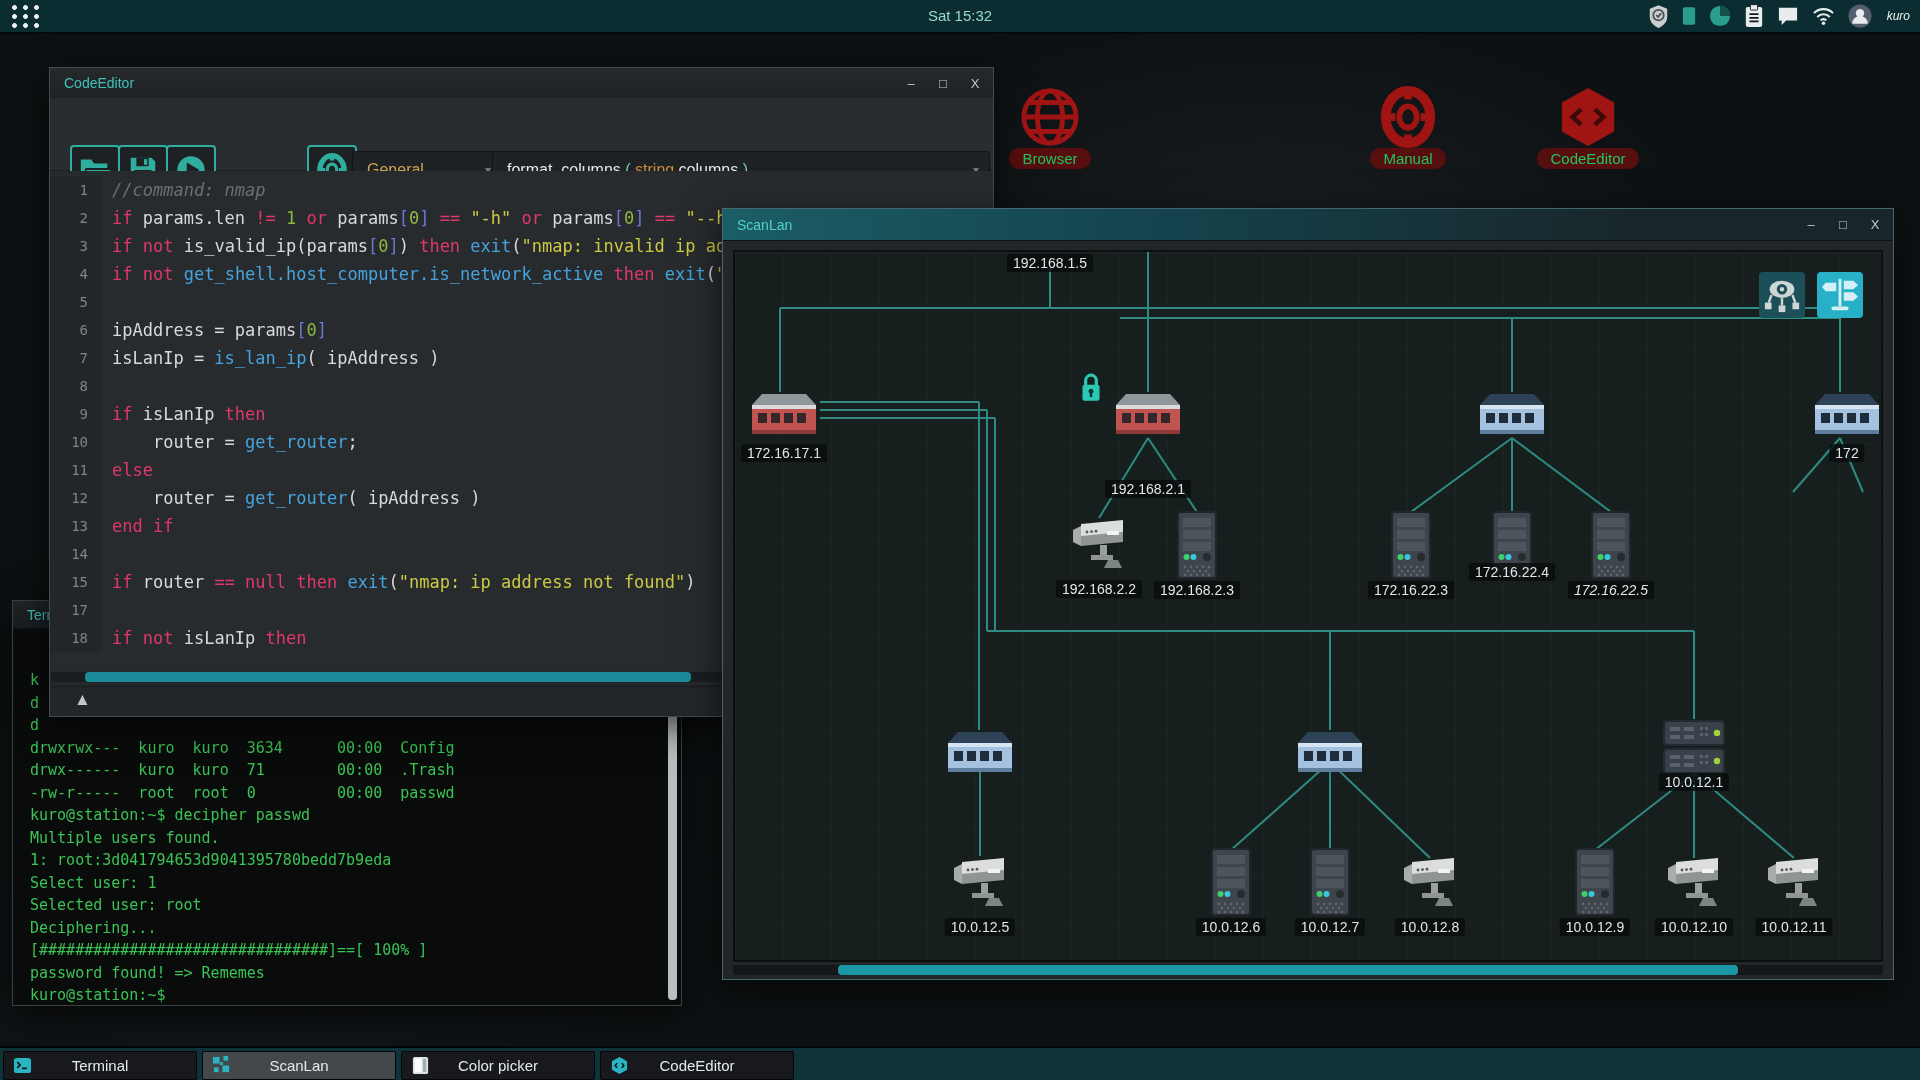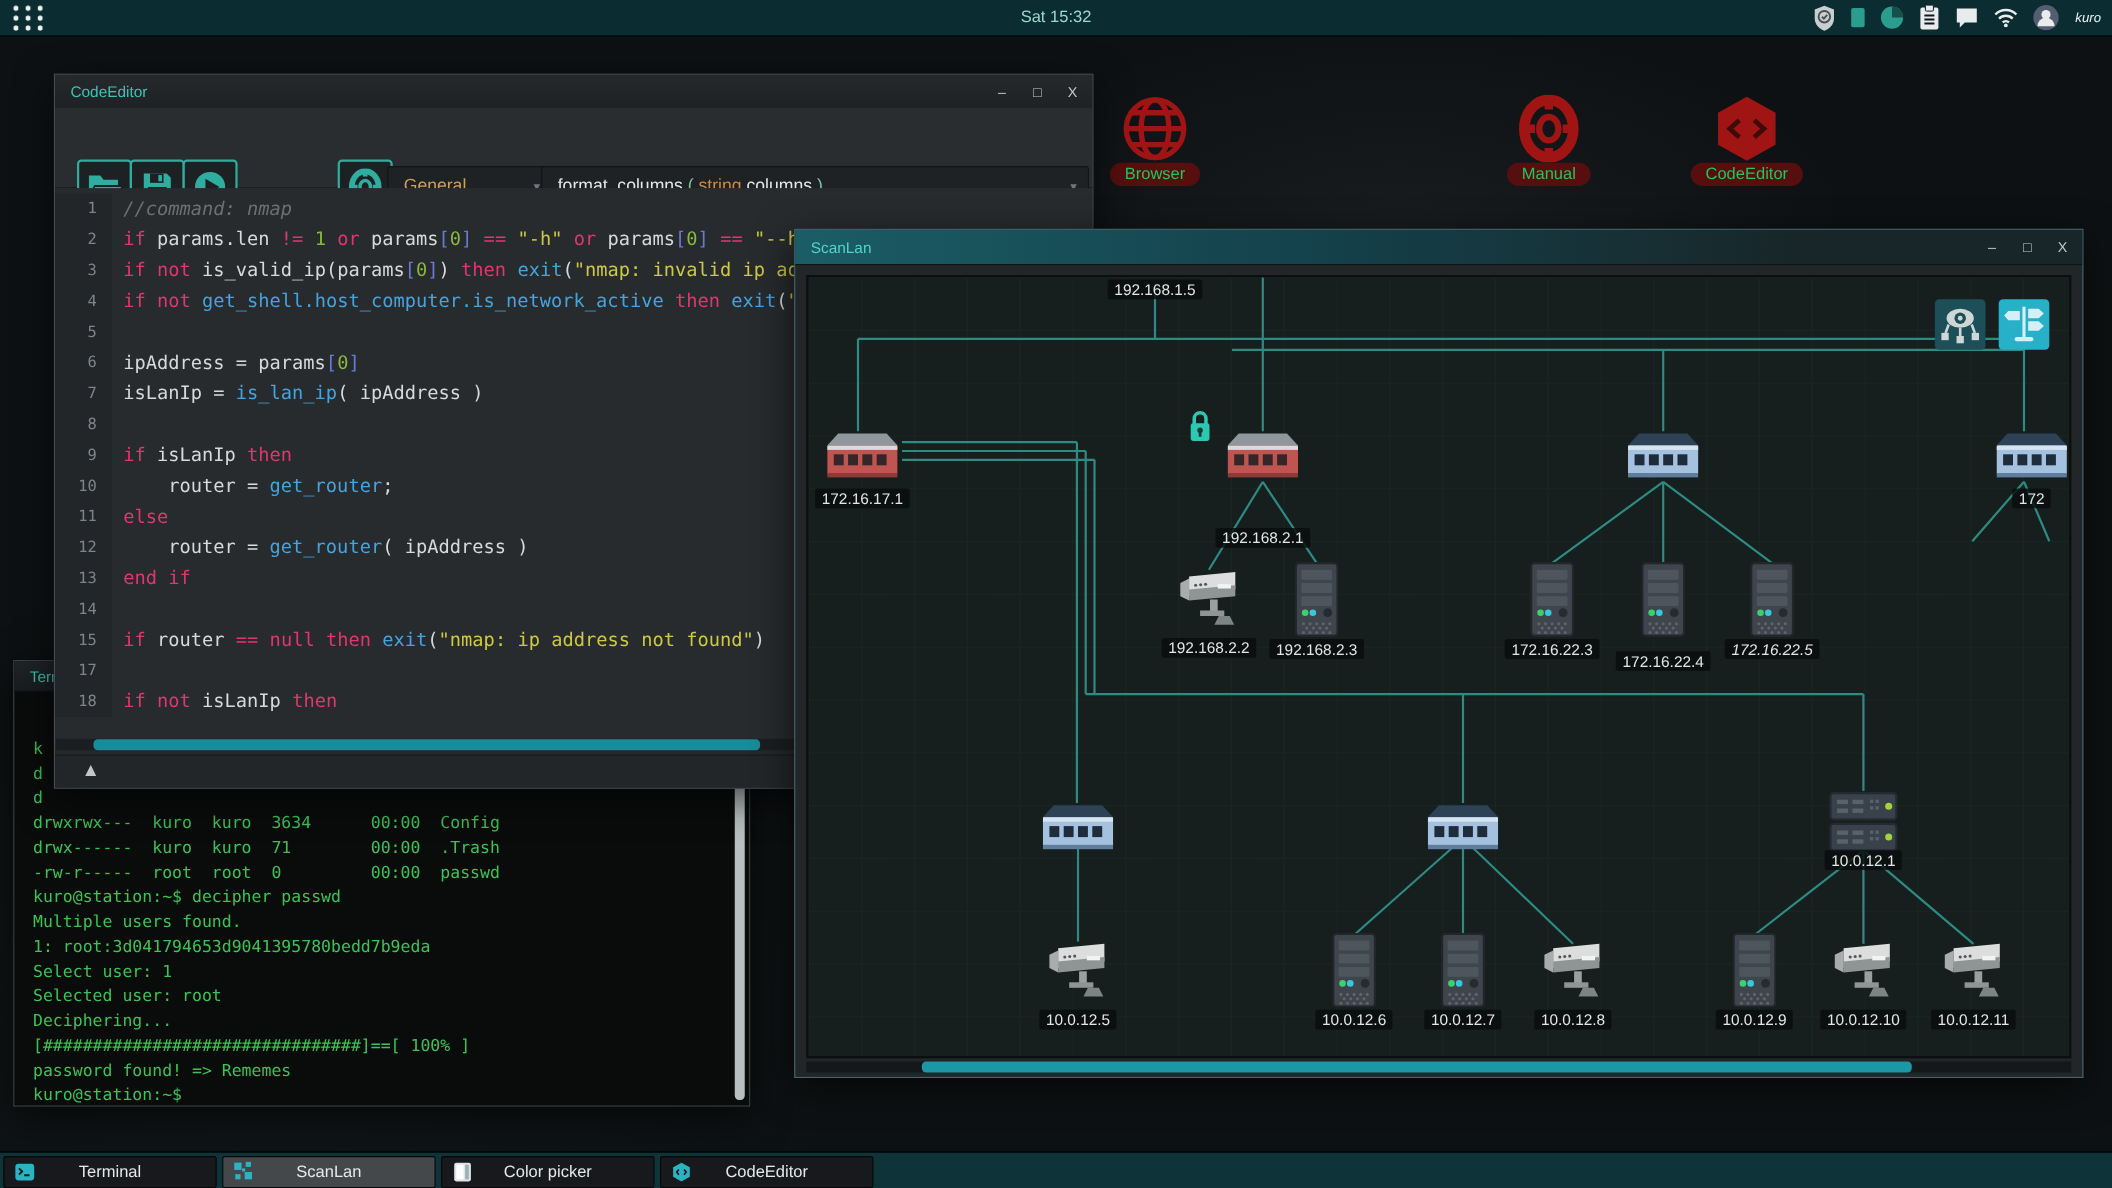--- a/index.html
+++ b/index.html
@@ -476,21 +476,21 @@
           <use href="#s-tower"></use>
         </svg></div>
       <div class="mlabel" style="left: 462px; top: 329px;">192.168.2.3</div>
       <div class="mnode" style="left: 656px; top: 259px;"><svg width="40" height="68">
           <use href="#s-tower"></use>
         </svg></div>
       <div class="mlabel" style="left: 676px; top: 329px;">172.16.22.3</div>
       <div class="mnode" style="left: 757px; top: 259px;"><svg width="40" height="68">
           <use href="#s-tower"></use>
         </svg></div>
-      <div class="mlabel" style="left: 777px; top: 340px; text-align: right;">172.16.22.4</div>
+      <div class="mlabel" style="left: 777px; top: 311px; text-align: right;">172.16.22.4</div>
       <div class="mnode" style="left: 856px; top: 259px;"><svg width="40" height="68">
           <use href="#s-tower"></use>
         </svg></div>
       <div class="mlabel" style="left: 876px; top: 329px; font-style: italic;">172.16.22.5</div>
       <div class="mnode" style="left: 213px; top: 478px;"><svg width="64" height="46">
           <use href="#s-switch"></use>
         </svg></div>
       <div class="mnode" style="left: 563px; top: 478px;"><svg width="64" height="46">
           <use href="#s-switch"></use>
         </svg></div>

